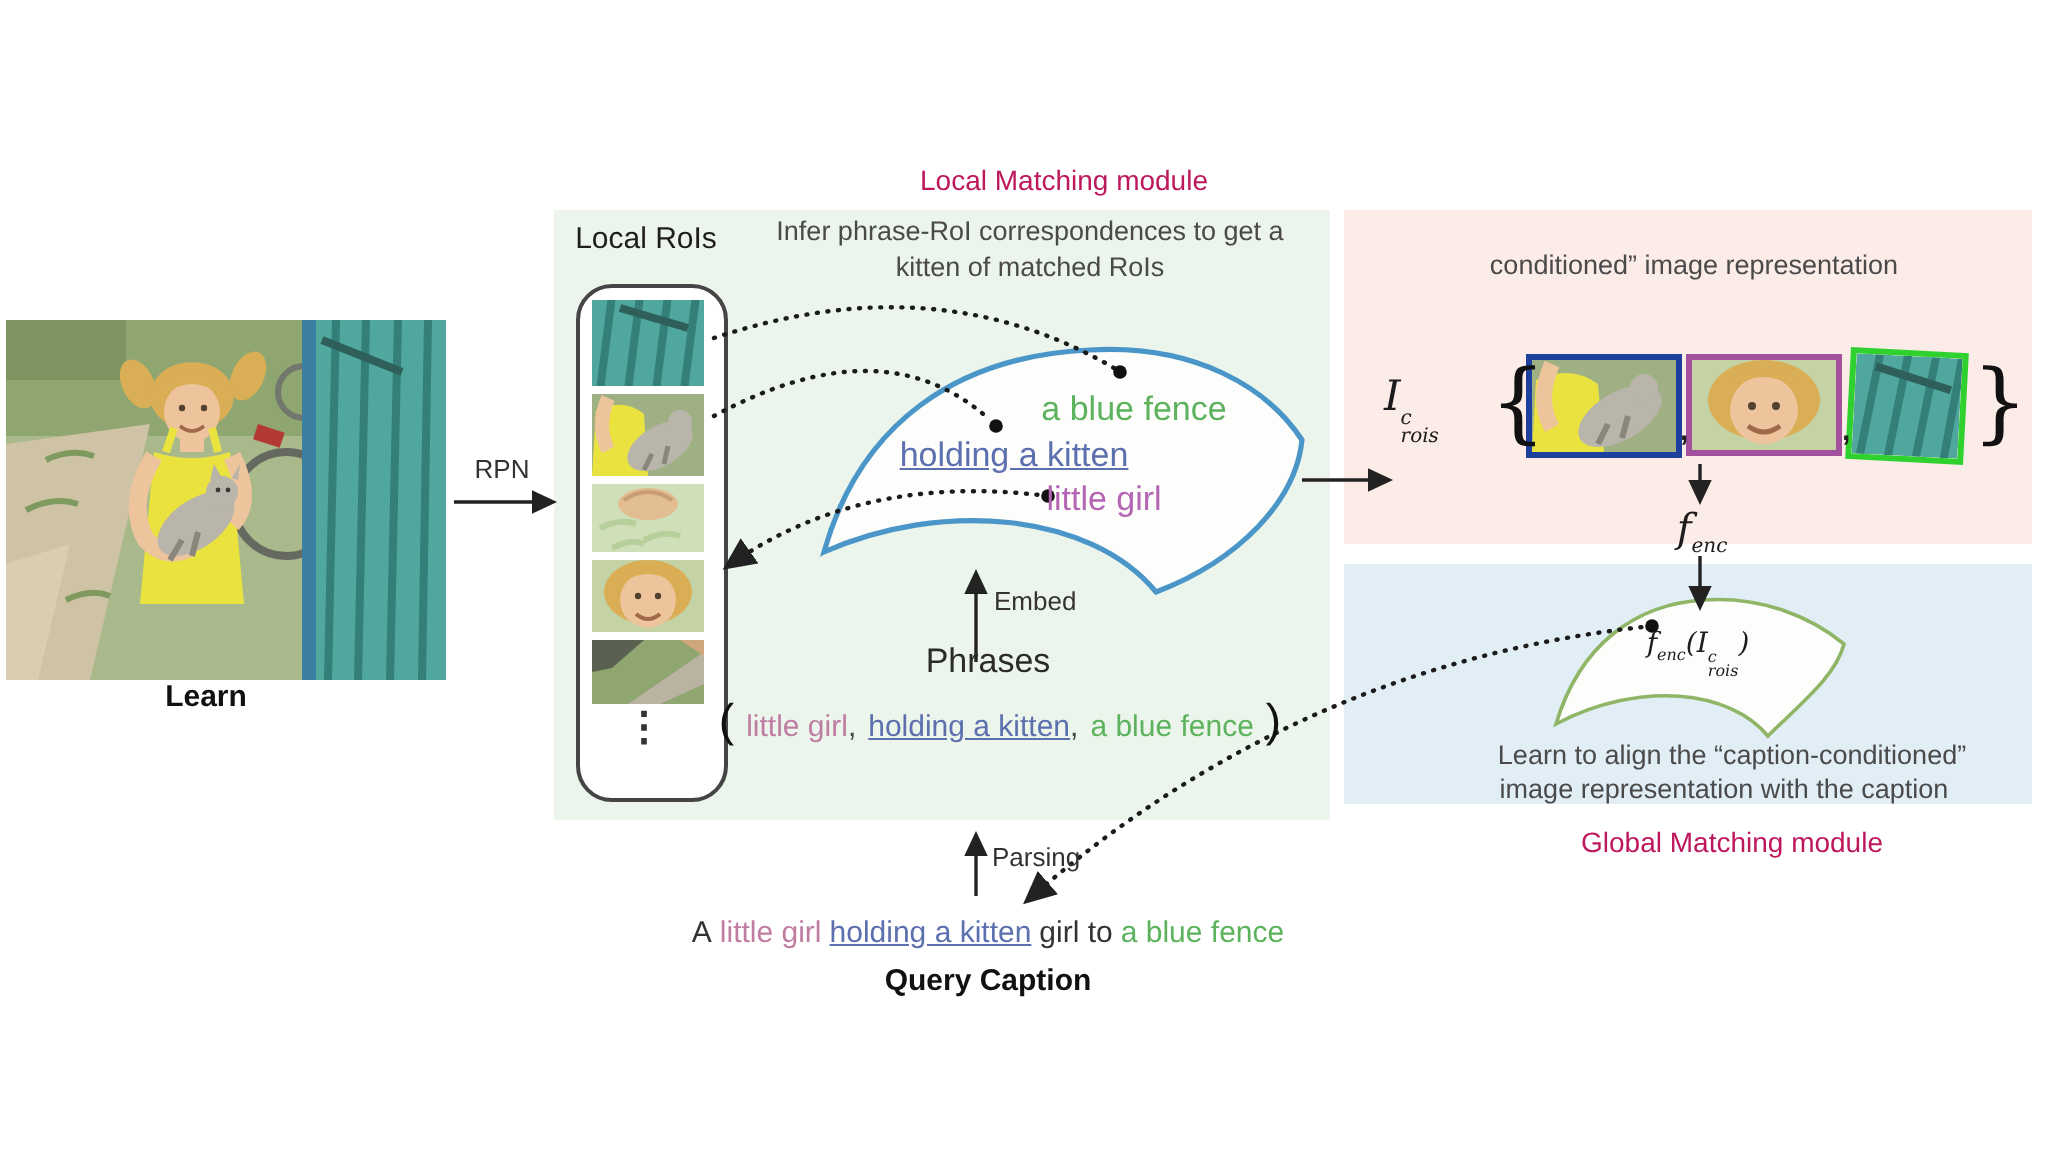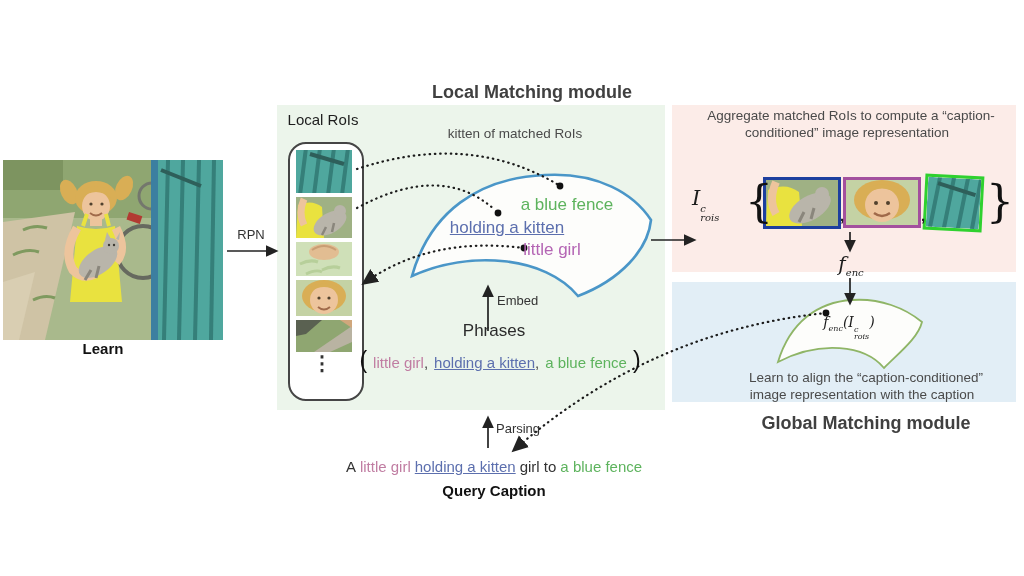--- a/index.html
+++ b/index.html
@@ -4,21 +4,21 @@
 <style>
   html,body{margin:0;padding:0;background:#fff;}
   #canvas{position:relative;width:1024px;height:576px;background:#fff;overflow:hidden;
           font-family:"Liberation Sans",sans-serif;color:#222;}
   .abs{position:absolute;white-space:nowrap;}
   .cx{transform:translateX(-50%);}
   .module-bg{position:absolute;}
   #lm-bg{left:277px;top:105px;width:388px;height:305px;background:var(--local_matching_bg,#ecf5eb);}
   #la-bg{left:672px;top:105px;width:344px;height:167px;background:var(--local_aggregator_bg,#fcece8);}
   #gm-bg{left:672px;top:282px;width:344px;height:120px;background:var(--global_matching_bg,#e2eef6);}
-  .module-title{font-weight:bold;font-size:18px;color:#404040;}
+  .module-title{font-weight:normal;font-size:14px;color:#be185d;}
   .module-desc{font-size:13.5px;color:#4a4a4a;}
   #svg-overlay{position:absolute;left:0;top:0;z-index:3;pointer-events:none;}
   .layer{position:absolute;left:0;top:0;width:100%;height:100%;}
   .txt{z-index:5;}
   .blue-manifold{fill:#fdfdfb;stroke:var(--blue_manifold_stroke,#4a96c8);stroke-width:2.6;}
   .green-manifold{fill:#fdfdfb;stroke:var(--green_manifold_stroke,#8fb566);stroke-width:1.8;}
   .dotted{fill:none;stroke:#1b1b1b;stroke-width:2.2;stroke-dasharray:0.5 4.8;stroke-linecap:round;}
   .solid-arrow{fill:none;stroke:#222;stroke-width:1.7;}
   .phrase{font-size:17px;}
   .p-green{color:var(--phrase_green,#5db35d);}
@@ -143,20 +143,21 @@
     <svg width="56" height="32" viewBox="0 0 56 32">
       <rect width="56" height="32" fill="#8fa671"></rect>
       <polygon points="0,0 26,0 10,14 0,16" fill="#5a6151"></polygon>
       <polygon points="18,32 56,6 56,22 34,32" fill="#b9b3a2"></polygon>
       <polygon points="44,0 56,0 56,8" fill="#d0a77c"></polygon>
     </svg>
   </div>
   <div class="abs cx txt ellipsis" style="left:322px;top:351px;">⋮</div>
 
   <div class="abs cx txt module-title" style="left:532px;top:82px;">Local Matching module</div>
+  <div class="abs cx txt module-desc" style="left:515px;top:108px;">Infer phrase-RoI correspondences to get a</div>
   <div class="abs cx txt module-desc" style="left:515px;top:126px;">kitten of matched RoIs</div>
 
   <div class="abs cx txt phrase p-green" style="left:567px;top:195px;">a blue fence</div>
   <div class="abs cx txt phrase p-blue" style="left:507px;top:218px;">holding a kitten</div>
   <div class="abs cx txt phrase p-purple" style="left:552px;top:240px;">little girl</div>
 
   <div class="abs txt small-label" style="left:497px;top:293px;">Embed</div>
   <div class="abs cx txt" style="left:494px;top:321px;font-size:17px;color:#2b2b2b;">Phrases</div>
 
   <div class="abs cx txt flexline" style="left:500px;top:347px;gap:6px;">
@@ -166,21 +167,20 @@
         <span style="color:#444;">,</span>
     </span>
     <span class="flexline" style="font-size:15px;">
       <span class="p-blue">holding a kitten</span>
         <span style="color:#444;">,</span>
     </span>
     <span class="p-green" style="font-size:15px;">a blue fence</span>
     <span style="font-size:23px;color:#111;">)</span>
   </div>
 
-  <div class="abs cx txt module-desc" style="left:851px;top:108px;">Aggregate matched RoIs to compute a “caption-</div>
   <div class="abs cx txt module-desc" style="left:847px;top:125px;text-align:center;">conditioned” image representation</div>
 
   <div class="abs txt serif-i" style="left:692px;top:186px;font-size:21px;color:#1c1c1c;">
     <span>I</span><span class="stack">
         <span>c</span>
         <span>rois</span>
       </span>
   </div>
   <div class="abs txt brace" style="left:745px;top:177px;">{</div>
 

